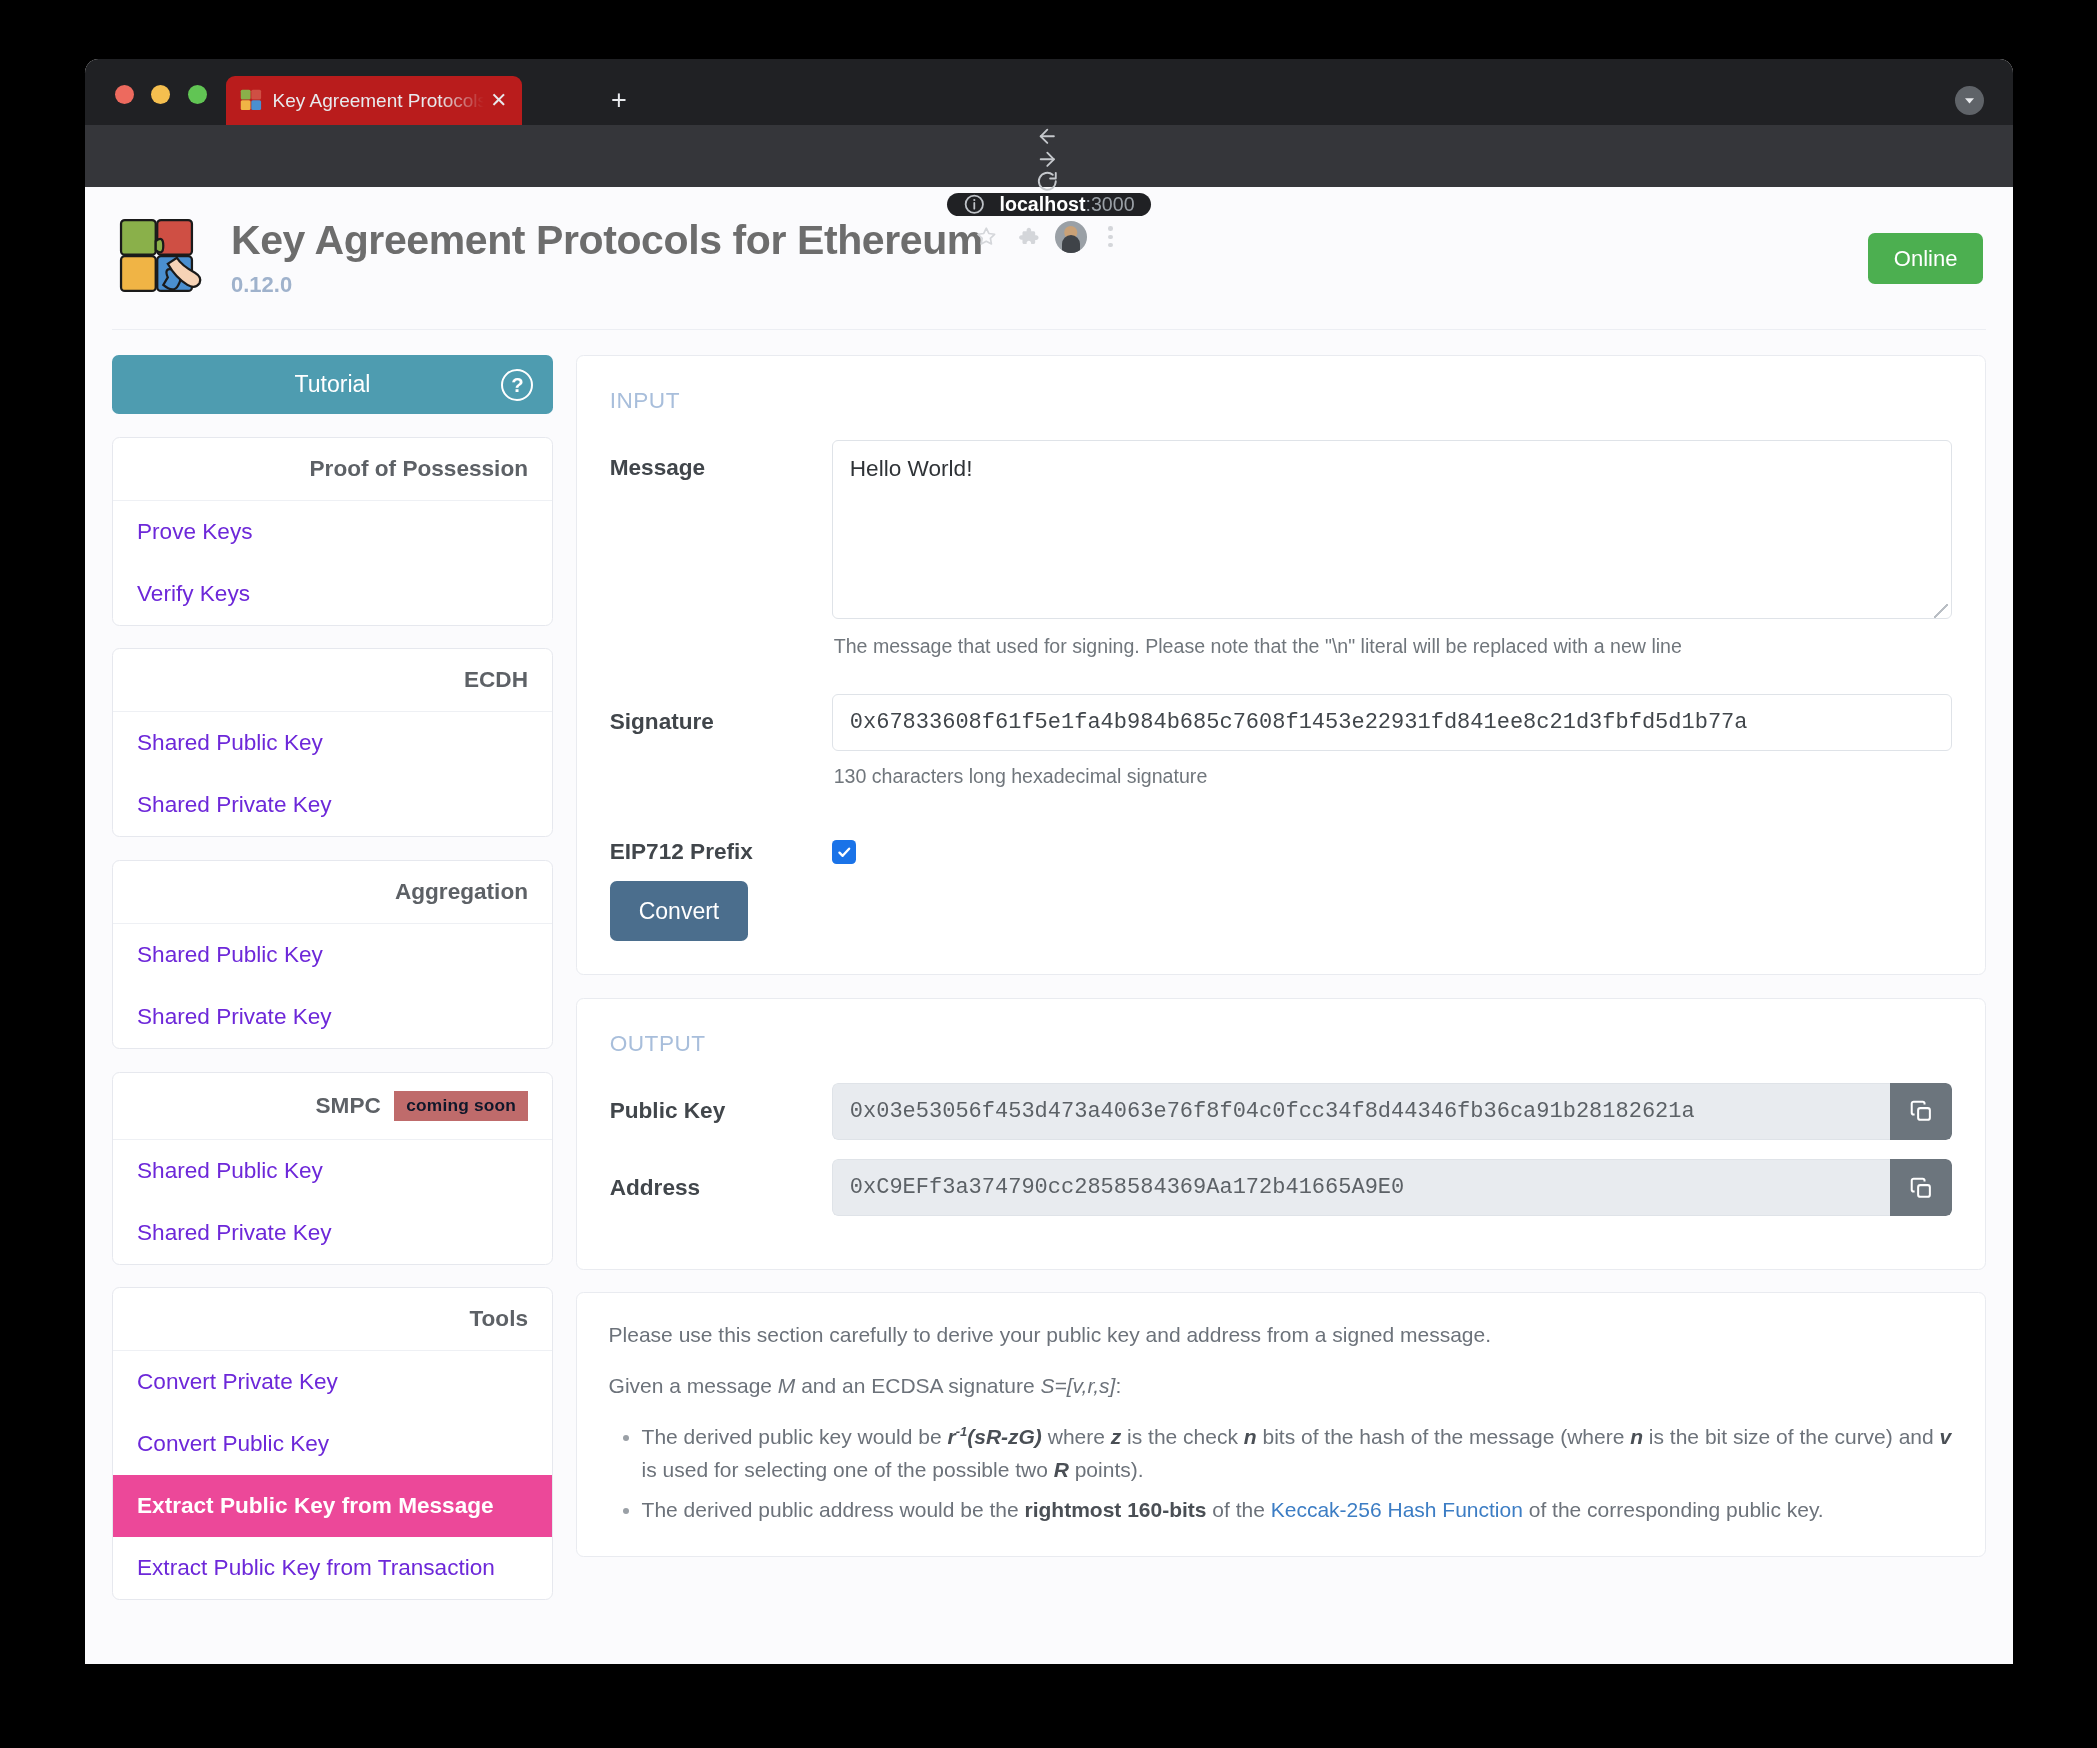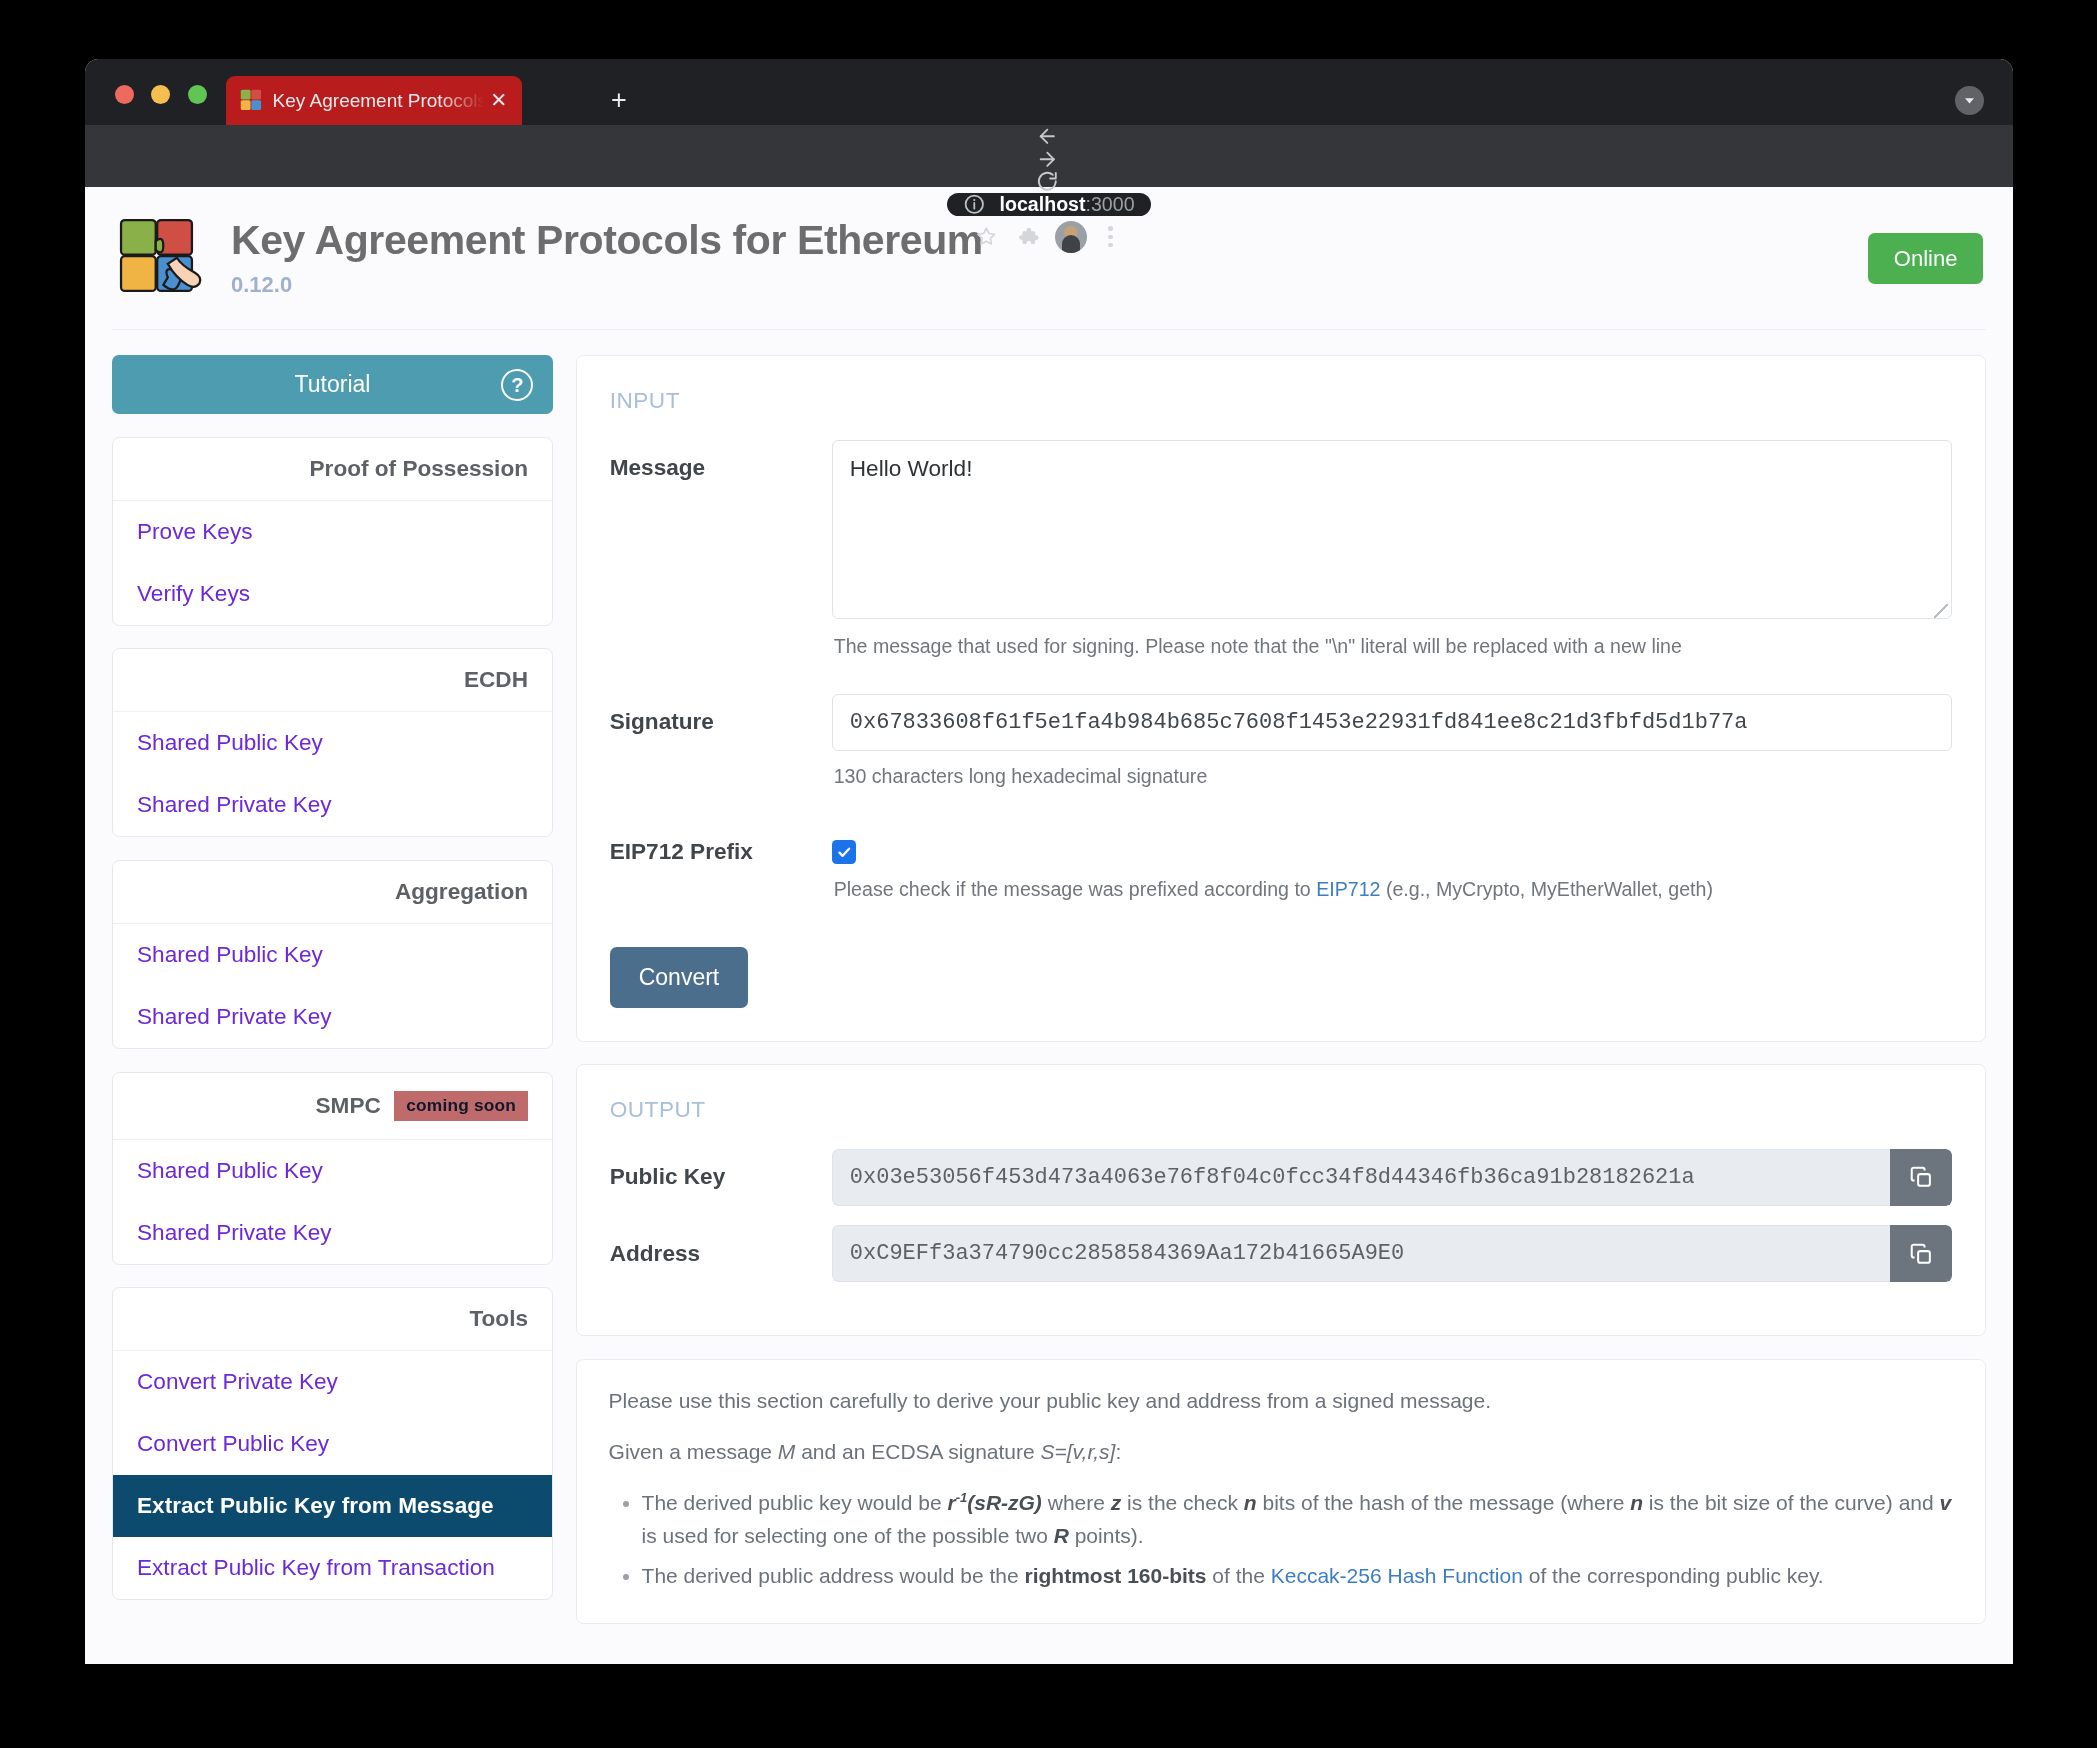--- a/index.html
+++ b/index.html
@@ -228,21 +228,21 @@
     padding: 4.5px 12px; border-radius: 0;
     letter-spacing: 0.2px;
   }
   .nav-link {
     display: block;
     padding: 18px 24px;
     font-size: 22.6px; color: #6d28d9;
     cursor: pointer;
   }
   .nav-link.active {
-    background: #0c4a6e; color: #fff; font-weight: 700;
+    background: #ec4899; color: #fff; font-weight: 700;
   }
 
   
   .main { flex: 1 1 auto; min-width: 0; }
   .panel {
     background: #fff;
     border: 1.5px solid #e9ebf0;
     border-radius: 7.5px;
     padding: 32px 33px 33px 22.6px;
     margin-bottom: 22.6px;
@@ -557,21 +557,20 @@
           </div>
 
           <div class="field-row">
             <div class="field-label">EIP712 Prefix</div>
             <div class="field-ctl">
               <div class="checkbox">
                 <svg viewBox="0 0 24 24" fill="none" stroke="#fff" stroke-width="3.4" stroke-linecap="round" stroke-linejoin="round">
                   <path d="M5 12.5l4.6 4.6L19 6.8"></path>
                 </svg>
               </div>
-              <div class="help-text"><span>Please check if the message was prefixed according to </span><a>EIP712</a><span> (e.g., MyCrypto, MyEtherWallet, geth)</span></div>
             </div>
           </div>
 
           <button class="btn-primary">Convert</button>
         </div>
 
         <div class="panel">
           <div class="panel-legend">OUTPUT</div>
 
           <div class="out-row">

